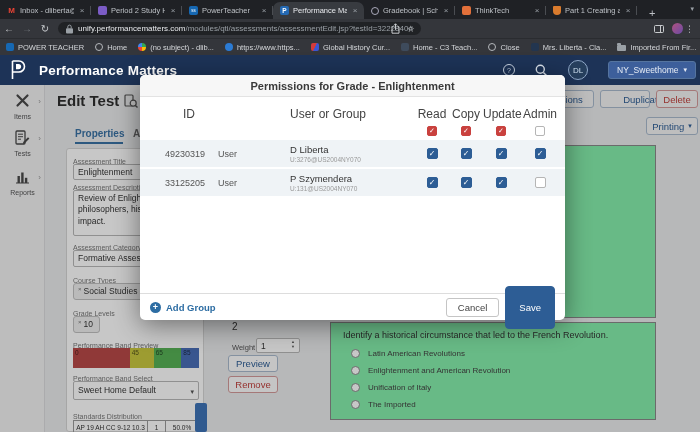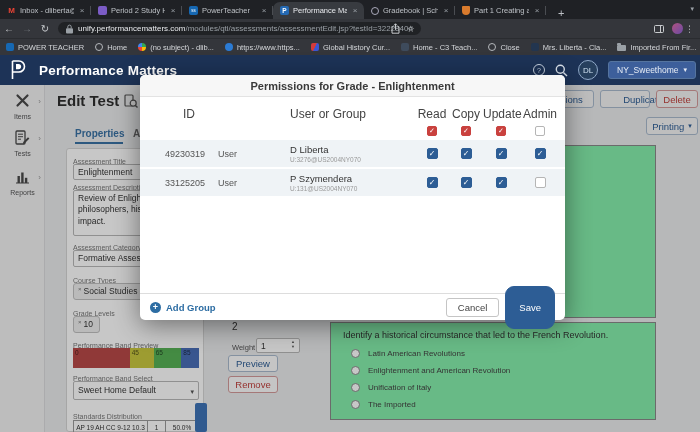--- a/index.html
+++ b/index.html
@@ -57,21 +57,21 @@
   .bi-navy { background:#22354f; }
   .fold { position:relative; width:9px; height:6px; background:#9aa0a6; border-radius:1px; flex:none; margin-top:2px; }
   .fold::before { content:""; position:absolute; left:0; top:-2px; width:4px; height:2px; background:#9aa0a6; border-radius:1px 1px 0 0; }
   .bm-spacer { flex:1; }
   .bm-div { width:1px; height:9px; background:#5a5d62; }
 
   
   .pmheader { position:absolute; left:0; top:55px; width:700px; height:30px; background:#1d3357; display:flex; align-items:center; }
   .pmlogo { margin:0 8px 0 9px; }
   .brand { color:#fff; font-size:13.5px; font-weight:bold; letter-spacing:.2px; }
-  .hdr-right { position:absolute; right:4px; top:0; height:30px; display:flex; align-items:center; gap:10px; }
+  .hdr-right { position:absolute; right:4px; top:0; height:30px; display:flex; align-items:center; gap:20px; }
   .help-ic { width:12px; height:12px; border:1px solid #c9d4e2; border-radius:50%; color:#c9d4e2; font-size:7px; display:flex; align-items:center; justify-content:center; }
   .help-ic::before { content:"?"; }
   .dl-avatar { width:20px; height:20px; border-radius:50%; background:#27405e; border:1.5px solid #8fa8c8; color:#cfe0f0; font-size:8px; display:flex; align-items:center; justify-content:center; }
   .orgbtn { background:#3d5f9b; border:1px solid #55749f; border-radius:3px; color:#e8eef7; font-size:8.5px; padding:3px 8px; display:flex; gap:5px; align-items:center; }
   .caret::after { content:"▾"; font-size:7px; }
 
   
   .content { position:absolute; left:0; top:85px; width:700px; height:347px; background:#ebecee; }
   .overlay { position:absolute; inset:0; background:rgba(0,0,0,.22); z-index:20; }
   .rail { position:absolute; left:0; top:0; width:45px; height:347px; background:#f2f2f3; border-right:1px solid #dcdcde; }
@@ -148,21 +148,21 @@
   .cb-blue.checked { background:#2d5d95; border-color:#2d5d95; }
   .mdata { height:27px; background:#eff3f6; margin-bottom:2px; font-size:9px; color:#555; }
   .mname .nm { font-size:9.5px; color:#333; }
   .mname .cd { font-size:6.5px; color:#999; margin-top:1px; }
   .modal-ft { position:absolute; left:0; right:0; bottom:0; height:27px; border-top:1px solid #ddd; display:flex; align-items:center; padding:0 10px; border-radius:0 0 5px 5px; }
   .addgroup { display:flex; align-items:center; gap:5px; color:#2d6da3; font-size:9.5px; font-weight:bold; }
   .plus-ic { width:11px; height:11px; border-radius:50%; background:#2d6da3; color:#fff; font-size:9px; display:flex; align-items:center; justify-content:center; }
   .plus-ic::before { content:"+"; }
   .ft-spacer { flex:1; }
   .btn-cancel { border:1px solid #c5c5c5; border-radius:3px; background:#fff; color:#444; font-size:9.5px; padding:3px 11px; margin-right:6px; }
-  .btn-save { border:1px solid #2d5d95; border-radius:9px; background:#2d5d95; color:#fff; font-size:9.5px; padding:15px 13px; }
+  .btn-save { border:1px solid #2d5d95; border-radius:4px; background:#2d5d95; color:#fff; font-size:9.5px; padding:15px 13px; }
 </style>
 </head>
 <body>
 
 <div class="screen">
 
   <div class="tabstrip">
     <div class="tab">
       <span class="tfav tf-gmail"></span>
       <span class="ttitle">Inbox - dliberta@sw</span>
@@ -179,20 +179,25 @@
       <span class="tclose"></span>
     </div>
     <div class="tab active">
       <span class="tfav tf-pm"></span>
       <span class="ttitle">Performance Matters</span>
       <span class="tclose"></span>
     </div>
     <div class="tab">
       <span class="tfav tf-ring"></span>
       <span class="ttitle">Gradebook | Schoolo</span>
+      <span class="tclose"></span>
+    </div>
+    <div class="tab">
+      <span class="tfav tf-think"></span>
+      <span class="ttitle">ThinkTech</span>
       <span class="tclose"></span>
     </div>
     <div class="tab">
       <span class="tfav tf-shield"></span>
       <span class="ttitle">Part 1 Creating an as</span>
       <span class="tclose"></span>
     </div>
     <span class="newtab">+</span>
     <span class="tabsearch caret"></span>
   </div>

